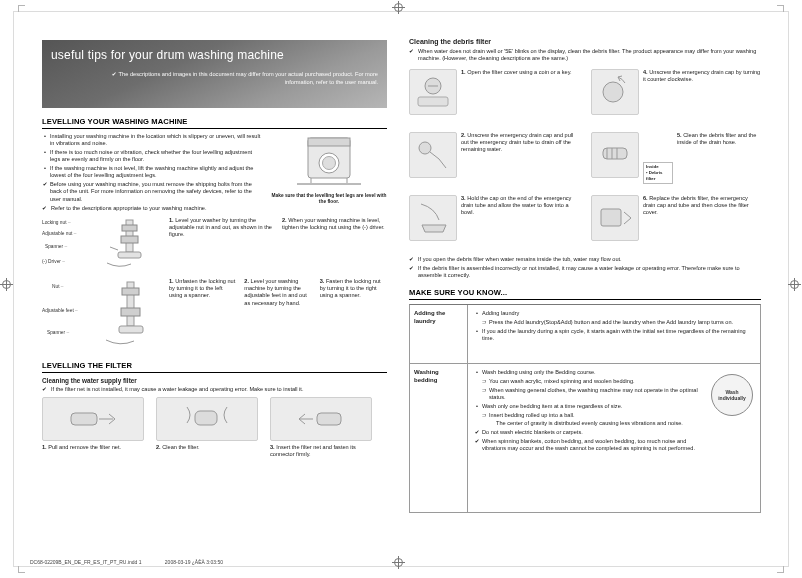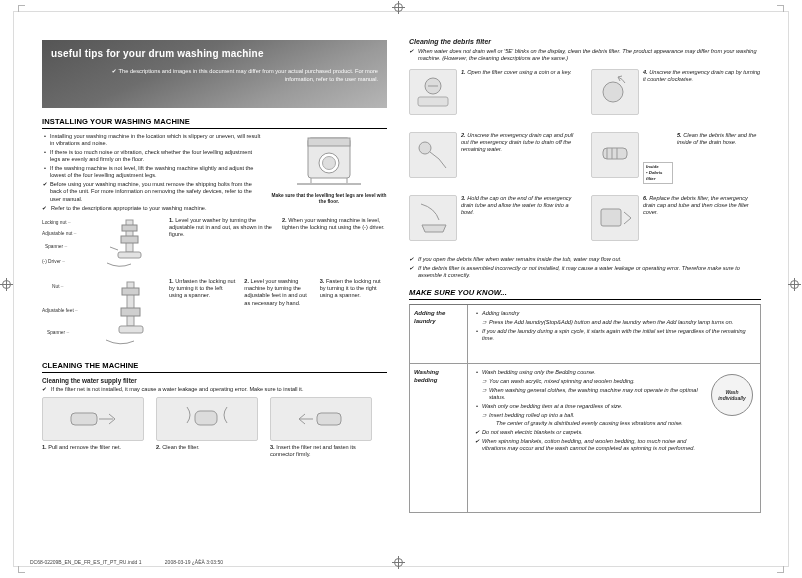--- a/index.html
+++ b/index.html
@@ -16,25 +16,25 @@
   .rm-bottom { left:394px; top:558px; }
   .rm-left { left:2px; top:280px; }
   .rm-right { left:790px; top:280px; }
   .cropmark { position:absolute; width:7px; height:7px; }
   .cm-tl { left:18px; top:5px;  border-left:1px solid #b5b5b5; border-top:1px solid #b5b5b5; }
   .cm-tr { right:18px; top:5px; border-right:1px solid #b5b5b5; border-top:1px solid #b5b5b5; }
   .cm-bl { left:18px; bottom:5px;  border-left:1px solid #b5b5b5; border-bottom:1px solid #b5b5b5; }
   .cm-br { right:18px; bottom:5px; border-right:1px solid #b5b5b5; border-bottom:1px solid #b5b5b5; }
 
   .col-left  { position:absolute; left:42px; top:40px; width:345px; }
-  .col-right { position:absolute; left:409px; top:38px; width:352px;font-style:italic; }
+  .col-right { position:absolute; left:409px; top:38px; width:352px; }
 
   
   .banner { background:linear-gradient(155deg,#555 0%,#6d6d6d 38%,#9a9a9a 72%,#b6b6b6 100%); color:#fff; padding:8px 9px 6px; height:68px; }
-  .banner-title { font-size:10px; font-weight:bold; letter-spacing:.2px; }
+  .banner-title { font-size:12px; font-weight:normal; letter-spacing:.2px; }
   .banner-note { margin-top:9px; text-align:right; font-size:5.7px; line-height:1.4; color:#fafafa; padding-left:55px; }
   .banner-note .chk { margin-right:2px; }
 
   .sec-h { font-size:7.6px; font-weight:bold; color:#000; border-bottom:1.5px solid #000; padding-bottom:2px; margin:9px 0 4px; letter-spacing:.1px; }
   .sub-h { font-size:6.4px; font-weight:bold; margin:3px 0 2px; }
 
   .li { display:flex; gap:2px; font-size:5.6px; line-height:1.3; margin-bottom:1.5px; }
   .li .mk { flex:0 0 6px; text-align:center; }
   .note { display:flex; gap:2px; font-size:5.6px; line-height:1.3; margin-bottom:2px; }
   .note .mk { flex:0 0 7px; }
@@ -98,21 +98,21 @@
 
   <div class="col-left">
 
     <div class="banner">
       <div class="banner-title">useful tips for your drum washing machine</div>
       <div class="banner-note">
         <span class="chk">✔</span><span>The descriptions and images in this document may differ from your actual purchased product. For more information, refer to the user manual.</span>
       </div>
     </div>
 
-    <div class="sec-h">INSTALLING YOUR WASHING MACHINE</div>
+    <div class="sec-h">LEVELLING YOUR WASHING MACHINE</div>
     <div class="install-row">
       <div class="install-bullets">
         <div class="li">
             <span class="mk">•</span>
             <span>Installing your washing machine in the location which is slippery or uneven, will result in vibrations and noise.</span>
           </div>
         <div class="li">
             <span class="mk">•</span>
             <span>If there is too much noise or vibration, check whether the four levelling adjustment legs are evenly and firmly on the floor.</span>
           </div>
@@ -178,21 +178,21 @@
           <path d="M4 62 q14 7 28 1" class="ln"></path>
         </svg>
       </div>
       <div class="lev-steps">
         <div class="lev-step"><span class="stepnum">1.</span> <span>Unfasten the locking nut by turning it to the left using a spanner.</span></div>
         <div class="lev-step"><span class="stepnum">2.</span> <span>Level your washing machine by turning the adjustable feet in and out as necessary by hand.</span></div>
         <div class="lev-step"><span class="stepnum">3.</span> <span>Fasten the locking nut by turning it to the right using a spanner.</span></div>
       </div>
     </div>
 
-    <div class="sec-h">CLEANING THE MACHINE</div>
+    <div class="sec-h">LEVELLING THE FILTER</div>
     <div class="sub-h">Cleaning the water supply filter</div>
     <div class="note">
       <span class="mk">✔</span>
         <span>If the filter net is not installed, it may cause a water leakage and operating error. Make sure to install it.</span>
     </div>
     <div class="filter-figs">
       <div class="ffig">
         <svg width="60" height="36" viewBox="0 0 60 36">
           <rect x="8" y="12" width="26" height="12" rx="4" fill="#dcdcdc" stroke="#999"></rect>
           <path d="M36 18 h14 M46 13 l6 5 -6 5" class="ln"></path>

